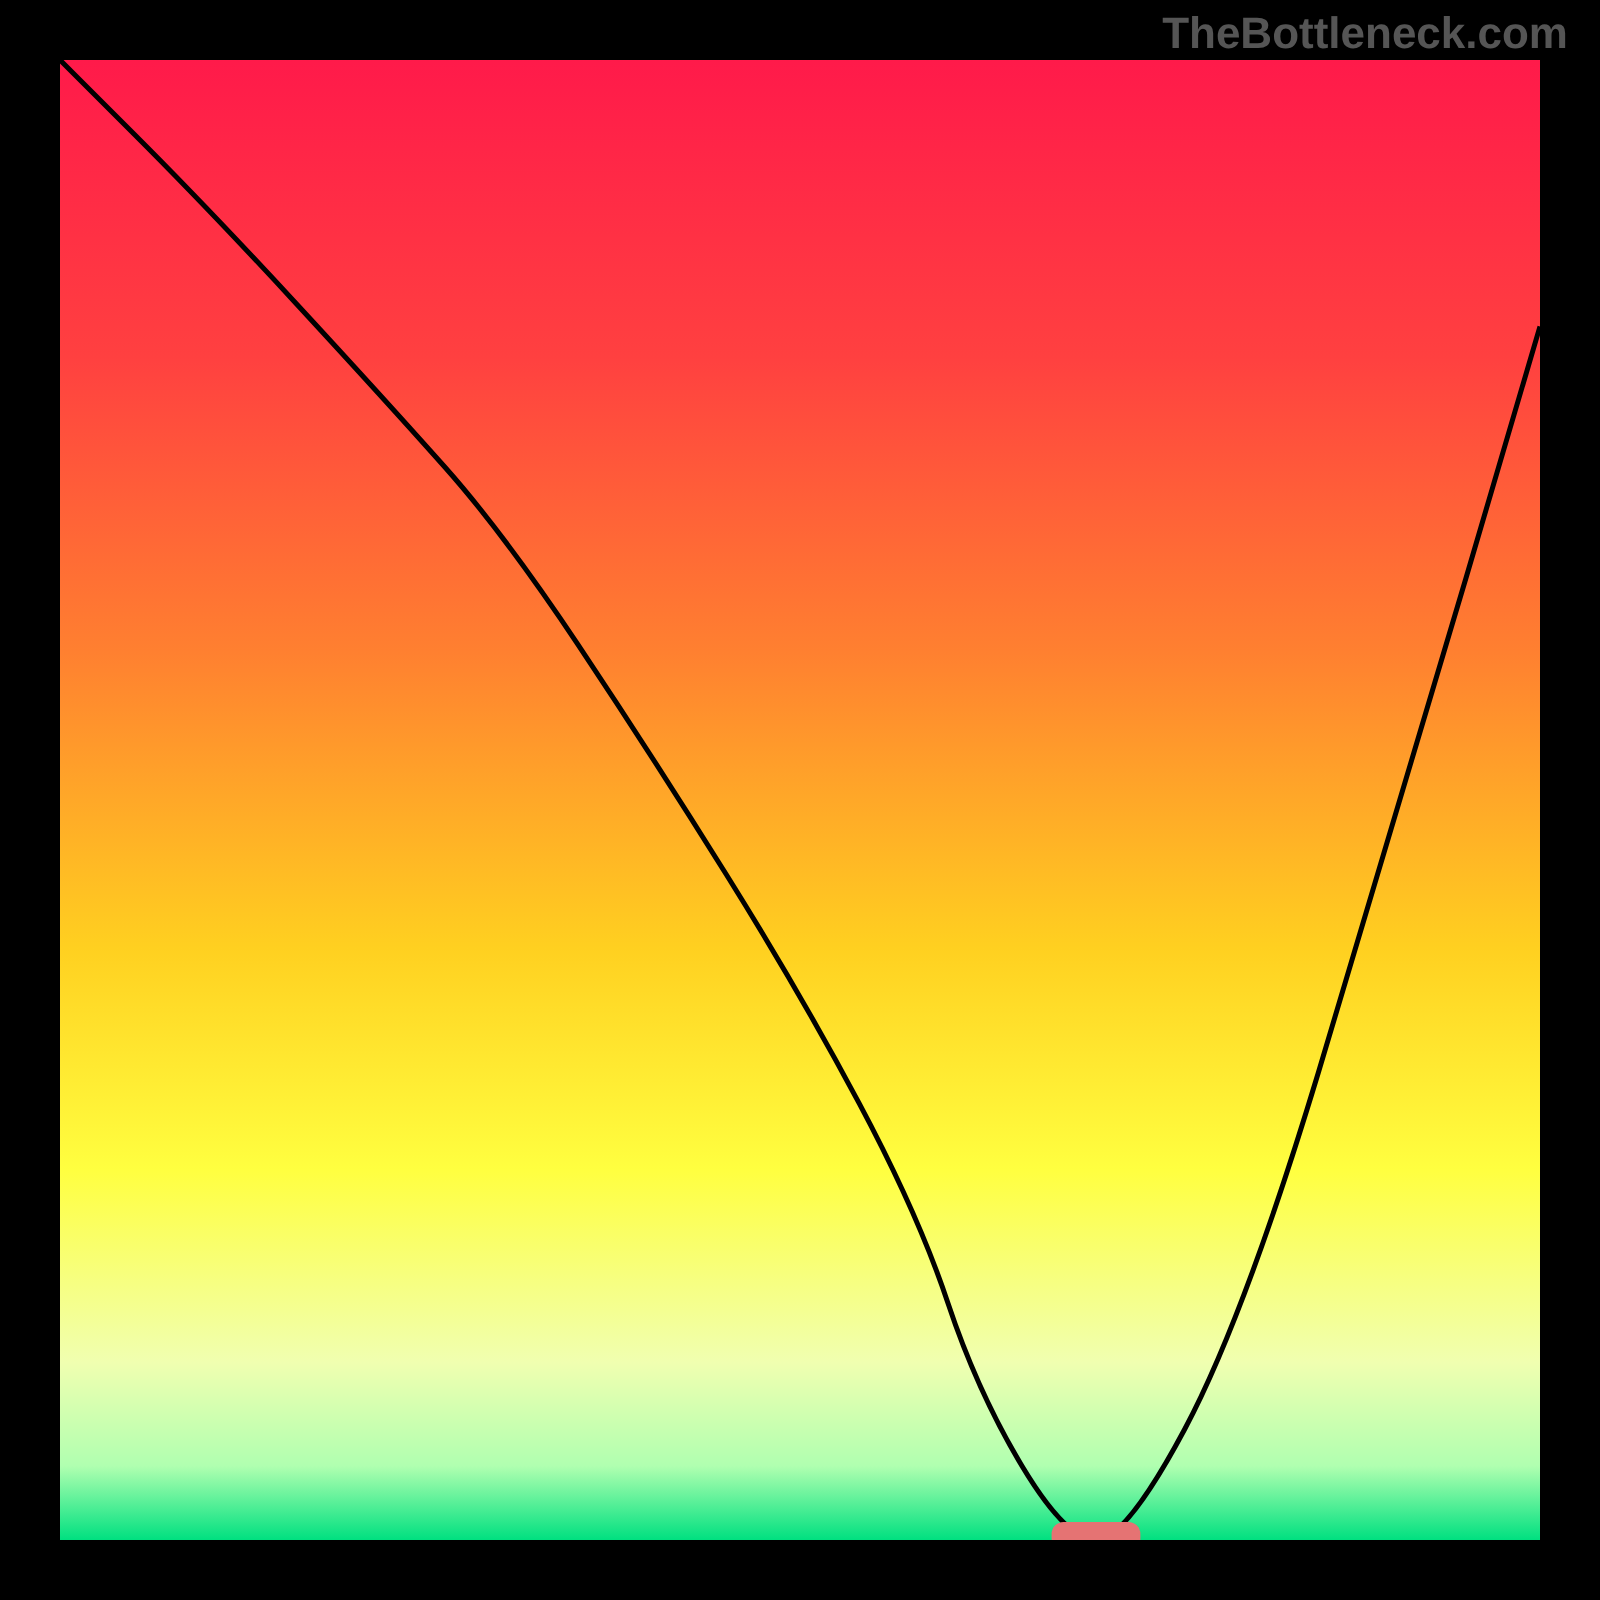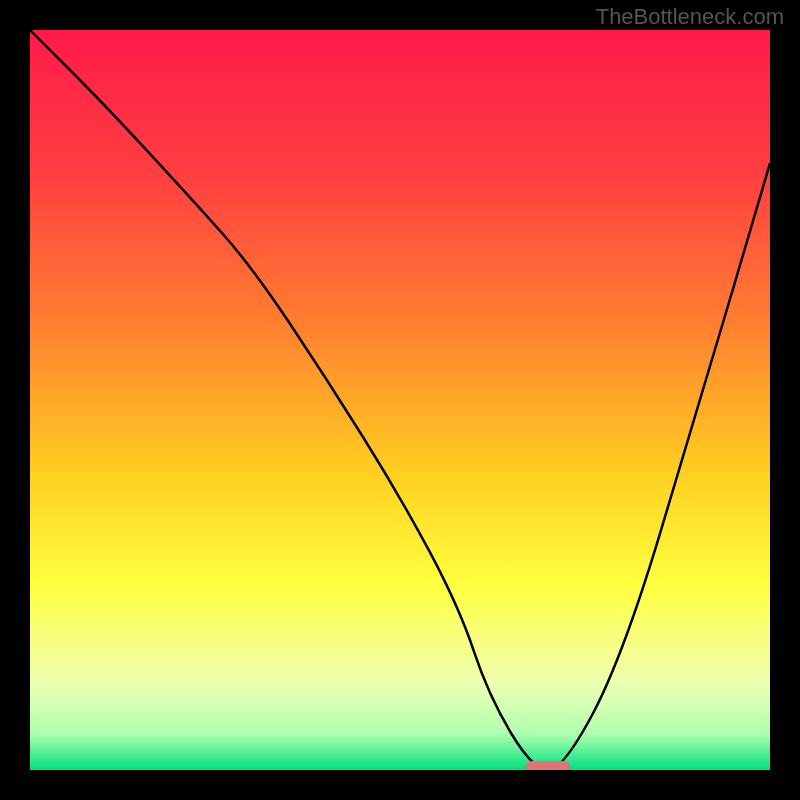--- a/index.html
+++ b/index.html
@@ -10,21 +10,21 @@
     background: #000;
     position: relative;
     font-family: Arial, sans-serif;
   }
   .watermark {
     position: absolute;
     top: 4px;
     right: 16px;
     color: #555;
     font-size: 22px;
-    font-weight: 400;
+    font-weight: 700;
     z-index: 10;
   }
   .chart-area {
     position: absolute;
     top: 30px;
     left: 30px;
     width: 740px;
     height: 740px;
   }
   svg {

